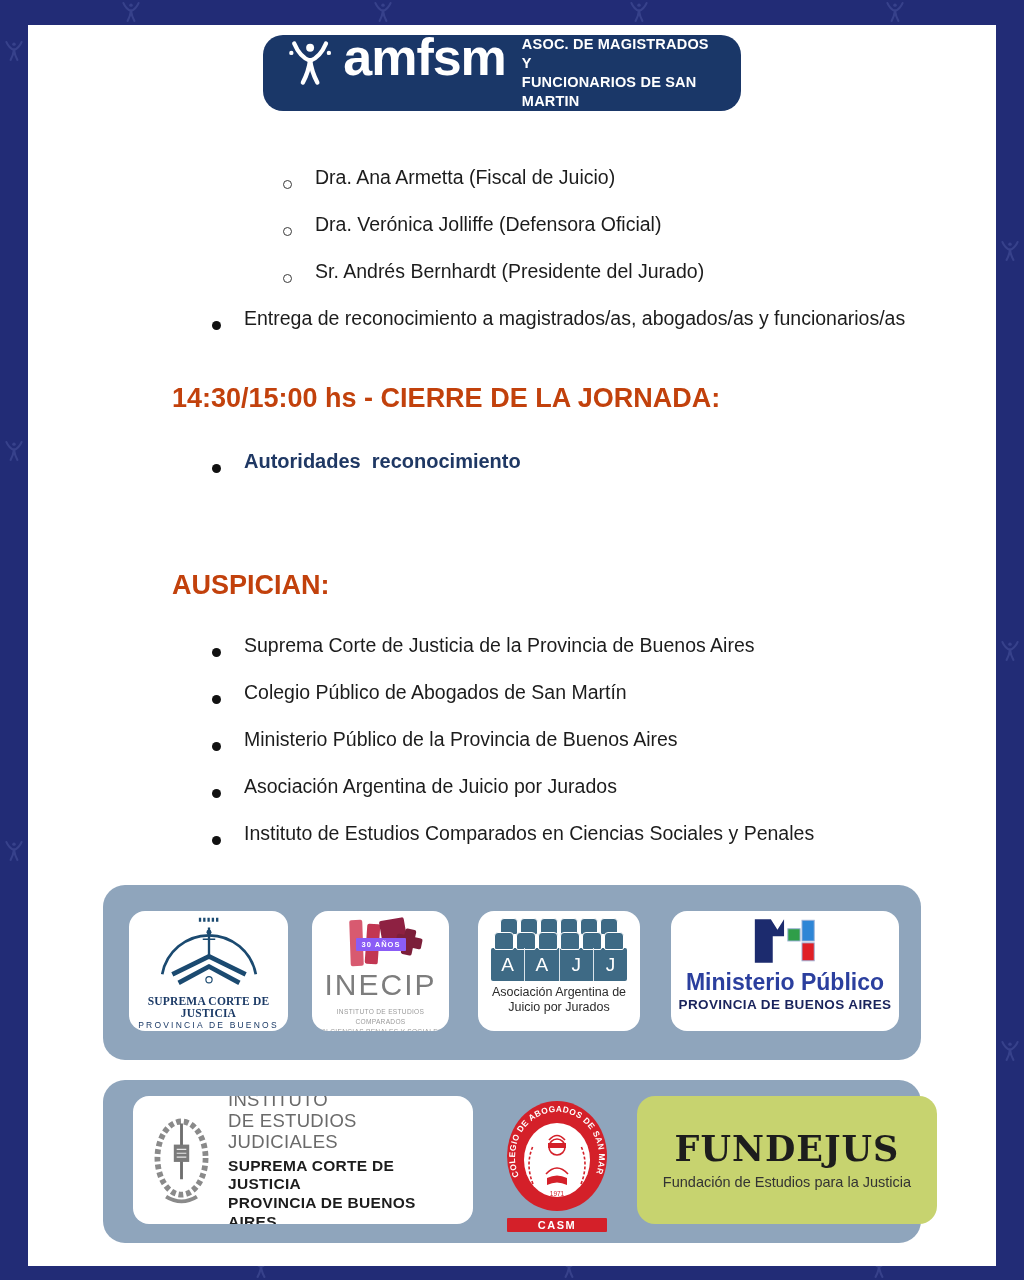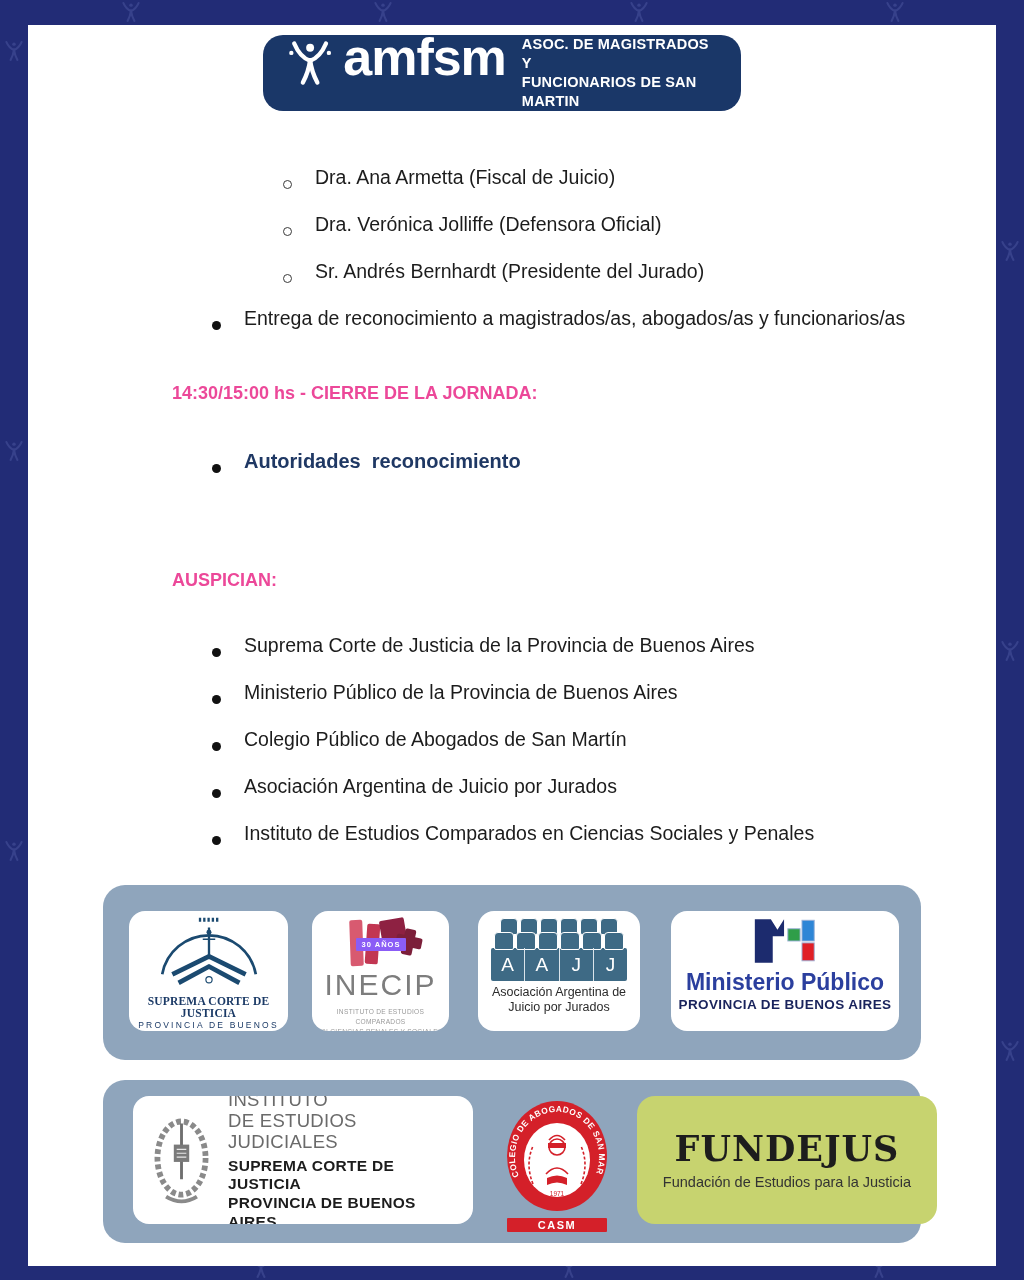--- a/index.html
+++ b/index.html
@@ -13,21 +13,21 @@
                border-radius:20px; display:flex; padding:0 24px; gap:10px; }
   .logo-acronym { color:#fff; font-size:52px; font-weight:bold; letter-spacing:-1px; line-height:1; margin-top:-4px; }
   .logo-name { color:#fff; font-size:14.5px; font-weight:bold; line-height:1.3; letter-spacing:.2px; margin-left:6px; }
 
   
   .abs { position:absolute; }
   .row { display:flex; align-items:flex-end; height:47px; font-size:19.5px; color:#1c1c1c; }
   .obullet { width:9px; height:9px; border:1.7px solid #3a3a3a; border-radius:50%; margin-left:255px; flex:0 0 auto; }
   .dbullet { width:9px; height:9px; background:#111; border-radius:50%; margin-left:184px; flex:0 0 auto; }
   .row .txt { margin-left:23px; }
-  .heading { font-size:18px; font-weight:bold; color:#ec4899; }
+  .heading { font-size:27px; font-weight:bold; color:#c2410c; }
   .navyrow { color:#1f3864; font-weight:bold; font-size:20px; }
   .navyrow .txt { white-space:pre-wrap; }
 
   
   .band { position:absolute; left:75px; width:818px; background:#8fa5bc; border-radius:22px; }
   .band1 { top:860px; height:175px; }
   .band2 { top:1055px; height:163px; }
   .card { position:absolute; background:#fff; border-radius:16px; overflow:hidden; }
 
   
@@ -252,25 +252,25 @@
     </div>
 
     <div class="abs heading" style="left:144px;top:545px">AUSPICIAN:</div>
     <div class="abs" style="left:0;top:585px;width:100%">
       <div class="row">
         <span class="dbullet"></span>
         <span class="txt">Suprema Corte de Justicia de la Provincia de Buenos Aires</span>
       </div>
       <div class="row">
         <span class="dbullet"></span>
+        <span class="txt">Colegio Público de Abogados de San Martín</span>
+      </div>
+      <div class="row">
+        <span class="dbullet"></span>
         <span class="txt">Ministerio Público de la Provincia de Buenos Aires</span>
-      </div>
-      <div class="row">
-        <span class="dbullet"></span>
-        <span class="txt">Colegio Público de Abogados de San Martín</span>
       </div>
       <div class="row">
         <span class="dbullet"></span>
         <span class="txt">Asociación Argentina de Juicio por Jurados</span>
       </div>
       <div class="row">
         <span class="dbullet"></span>
         <span class="txt">Instituto de Estudios Comparados en Ciencias Sociales y Penales</span>
       </div>
     </div>

